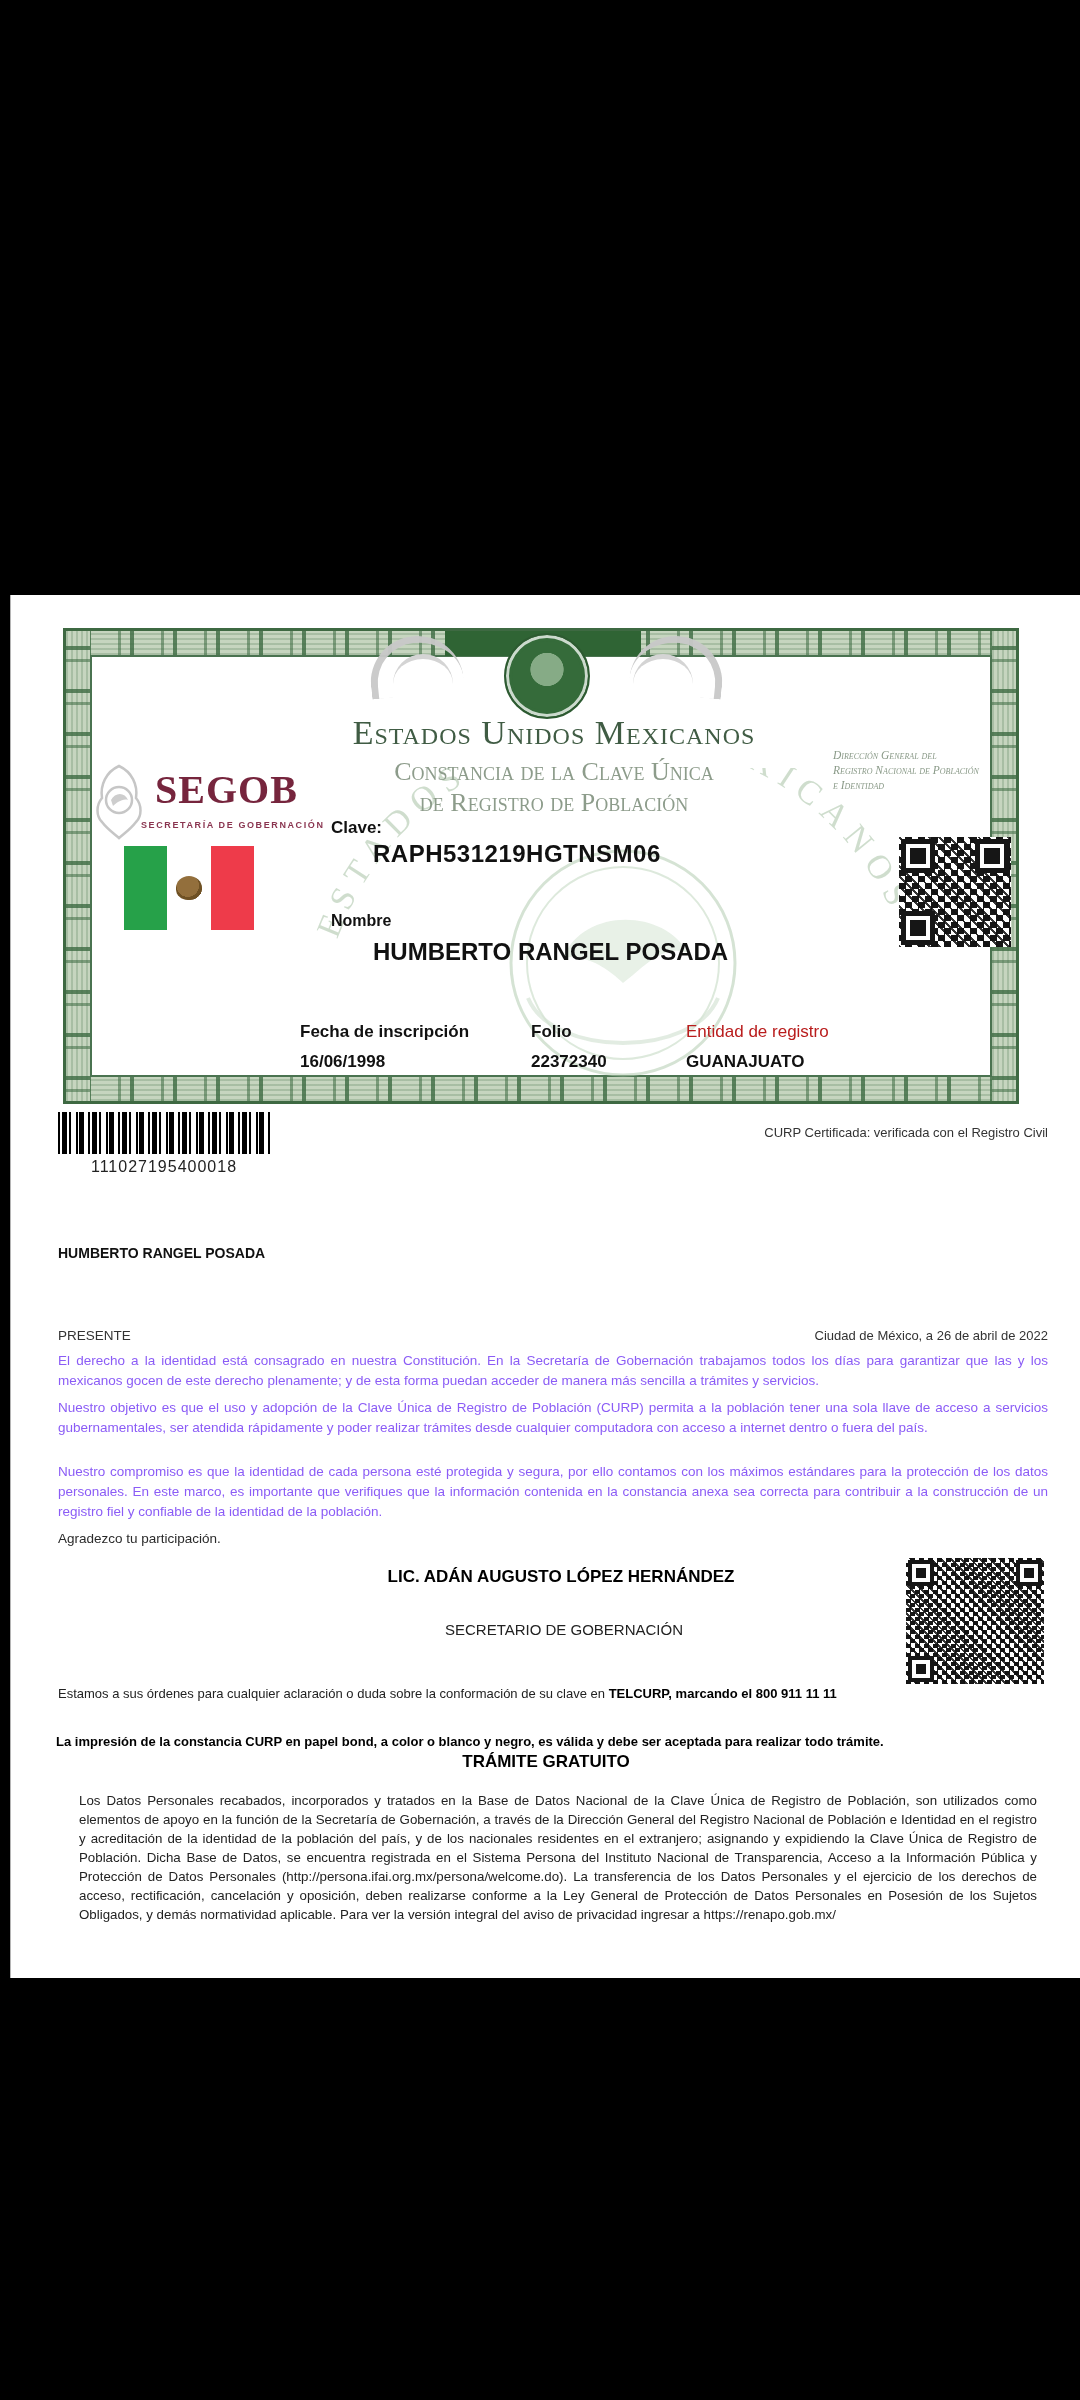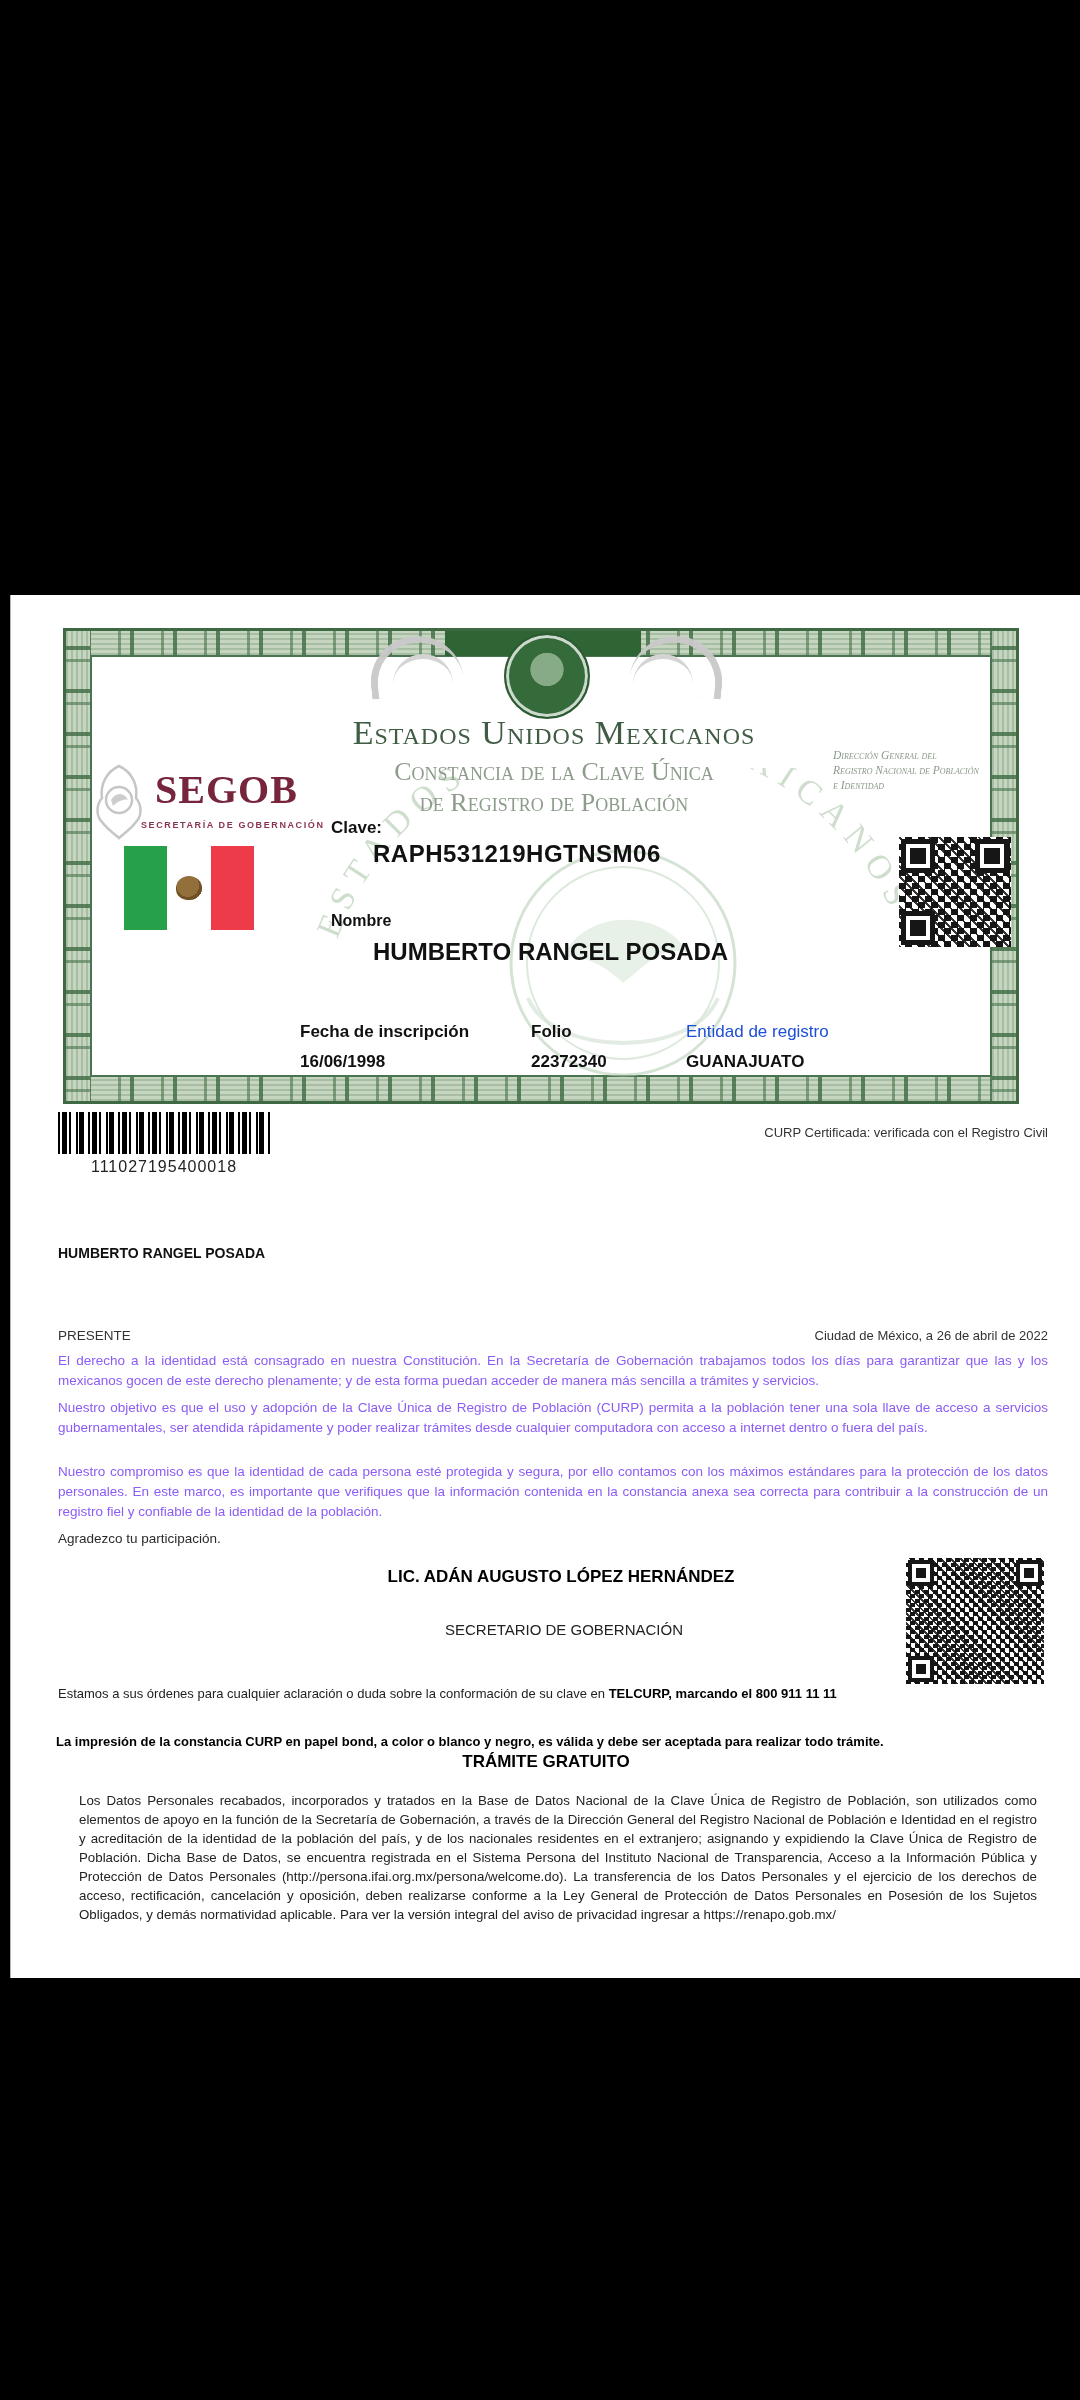--- a/index.html
+++ b/index.html
@@ -72,21 +72,21 @@
   .clave-label{left:268px;top:190px;font-size:17px;}
   .clave-value{left:266px;top:212px;font-size:24px;letter-spacing:.5px;}
   .nombre-label{left:268px;top:284px;font-size:16px;}
   .nombre-value{left:266px;top:310px;font-size:24px;}
   .qr1{left:836px;top:209px;width:112px;height:110px;}
 
   .row-label{position:absolute;top:394px;font-size:17px;font-weight:bold;color:#111;}
   .row-value{position:absolute;top:424px;font-size:17px;font-weight:bold;color:#111;}
   .lab-fecha{left:237px;}
   .lab-folio{left:468px;}
-  .lab-entidad{left:623px;font-weight:normal;color:#1d4ed8;}
+  .lab-entidad{left:623px;font-weight:normal;color:#b91c1c;}
   .val-fecha{left:237px;}
   .val-folio{left:468px;}
   .val-entidad{left:623px;}
 
   
   .qr{position:absolute;background-color:#fff;
       background-image:
         repeating-linear-gradient(45deg, rgba(17,17,17,.85) 0 2px, rgba(0,0,0,0) 2px 7px),
         repeating-conic-gradient(#161616 0% 25%, #ffffff 0% 50%);
       background-size:100% 100%, 13px 13px;}

